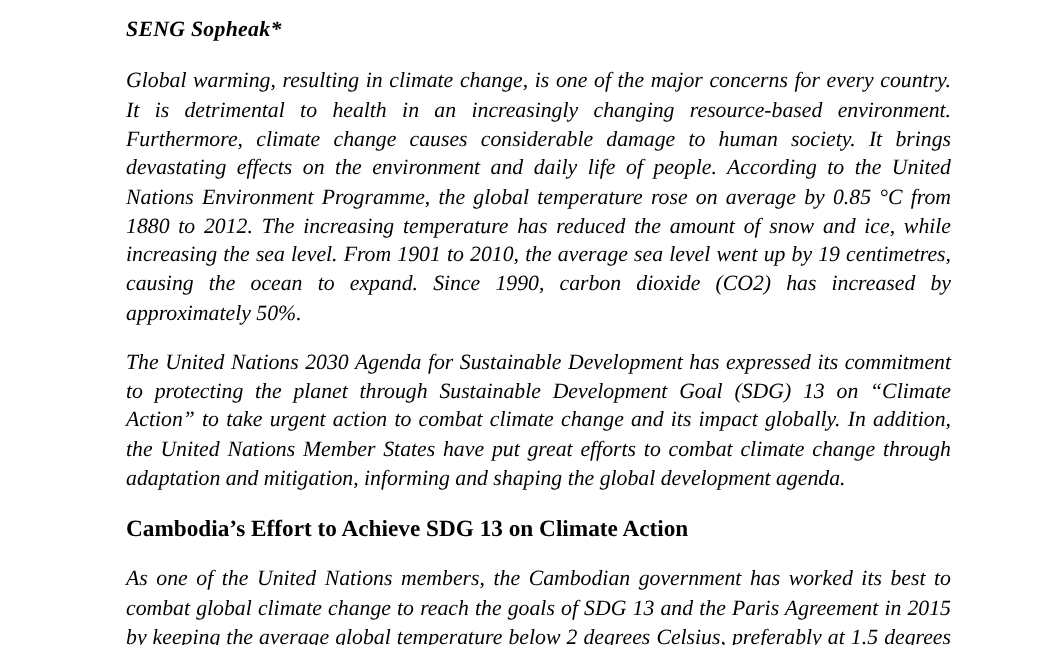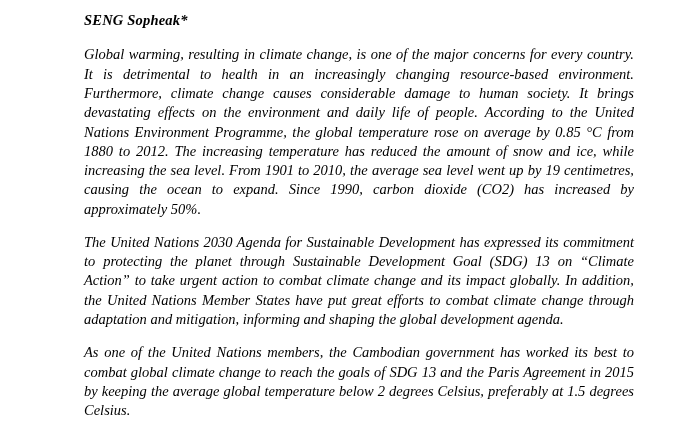--- a/index.html
+++ b/index.html
@@ -50,16 +50,17 @@
 <body>
 
 <div class="page">
 
   <div class="author">SENG Sopheak*</div>
 
   <p class="body-par">Global warming, resulting in climate change, is one of the major concerns for every country. It is detrimental to health in an increasingly changing resource-based environment. Furthermore, climate change causes considerable damage to human society. It brings devastating effects on the environment and daily life of people. According to the United Nations Environment Programme, the global temperature rose on average by 0.85 °C from 1880 to 2012. The increasing temperature has reduced the amount of snow and ice, while increasing the sea level. From 1901 to 2010, the average sea level went up by 19 centimetres, causing the ocean to expand. Since 1990, carbon dioxide (CO2) has increased by approximately 50%.</p>
 
   <p class="body-par">The United Nations 2030 Agenda for Sustainable Development has expressed its commitment to protecting the planet through Sustainable Development Goal (SDG) 13 on “Climate Action” to take urgent action to combat climate change and its impact globally. In addition, the United Nations Member States have put great efforts to combat climate change through adaptation and mitigation, informing and shaping the global development agenda.</p>
 
+  <h2 class="section-heading">Cambodia’s Effort to Achieve SDG 13 on Climate Action</h2>
 
   <p class="body-par">As one of the United Nations members, the Cambodian government has worked its best to combat global climate change to reach the goals of SDG 13 and the Paris Agreement in 2015 by keeping the average global temperature below 2 degrees Celsius, preferably at 1.5 degrees Celsius.</p>
 
 </div>
 
 </body></html>

